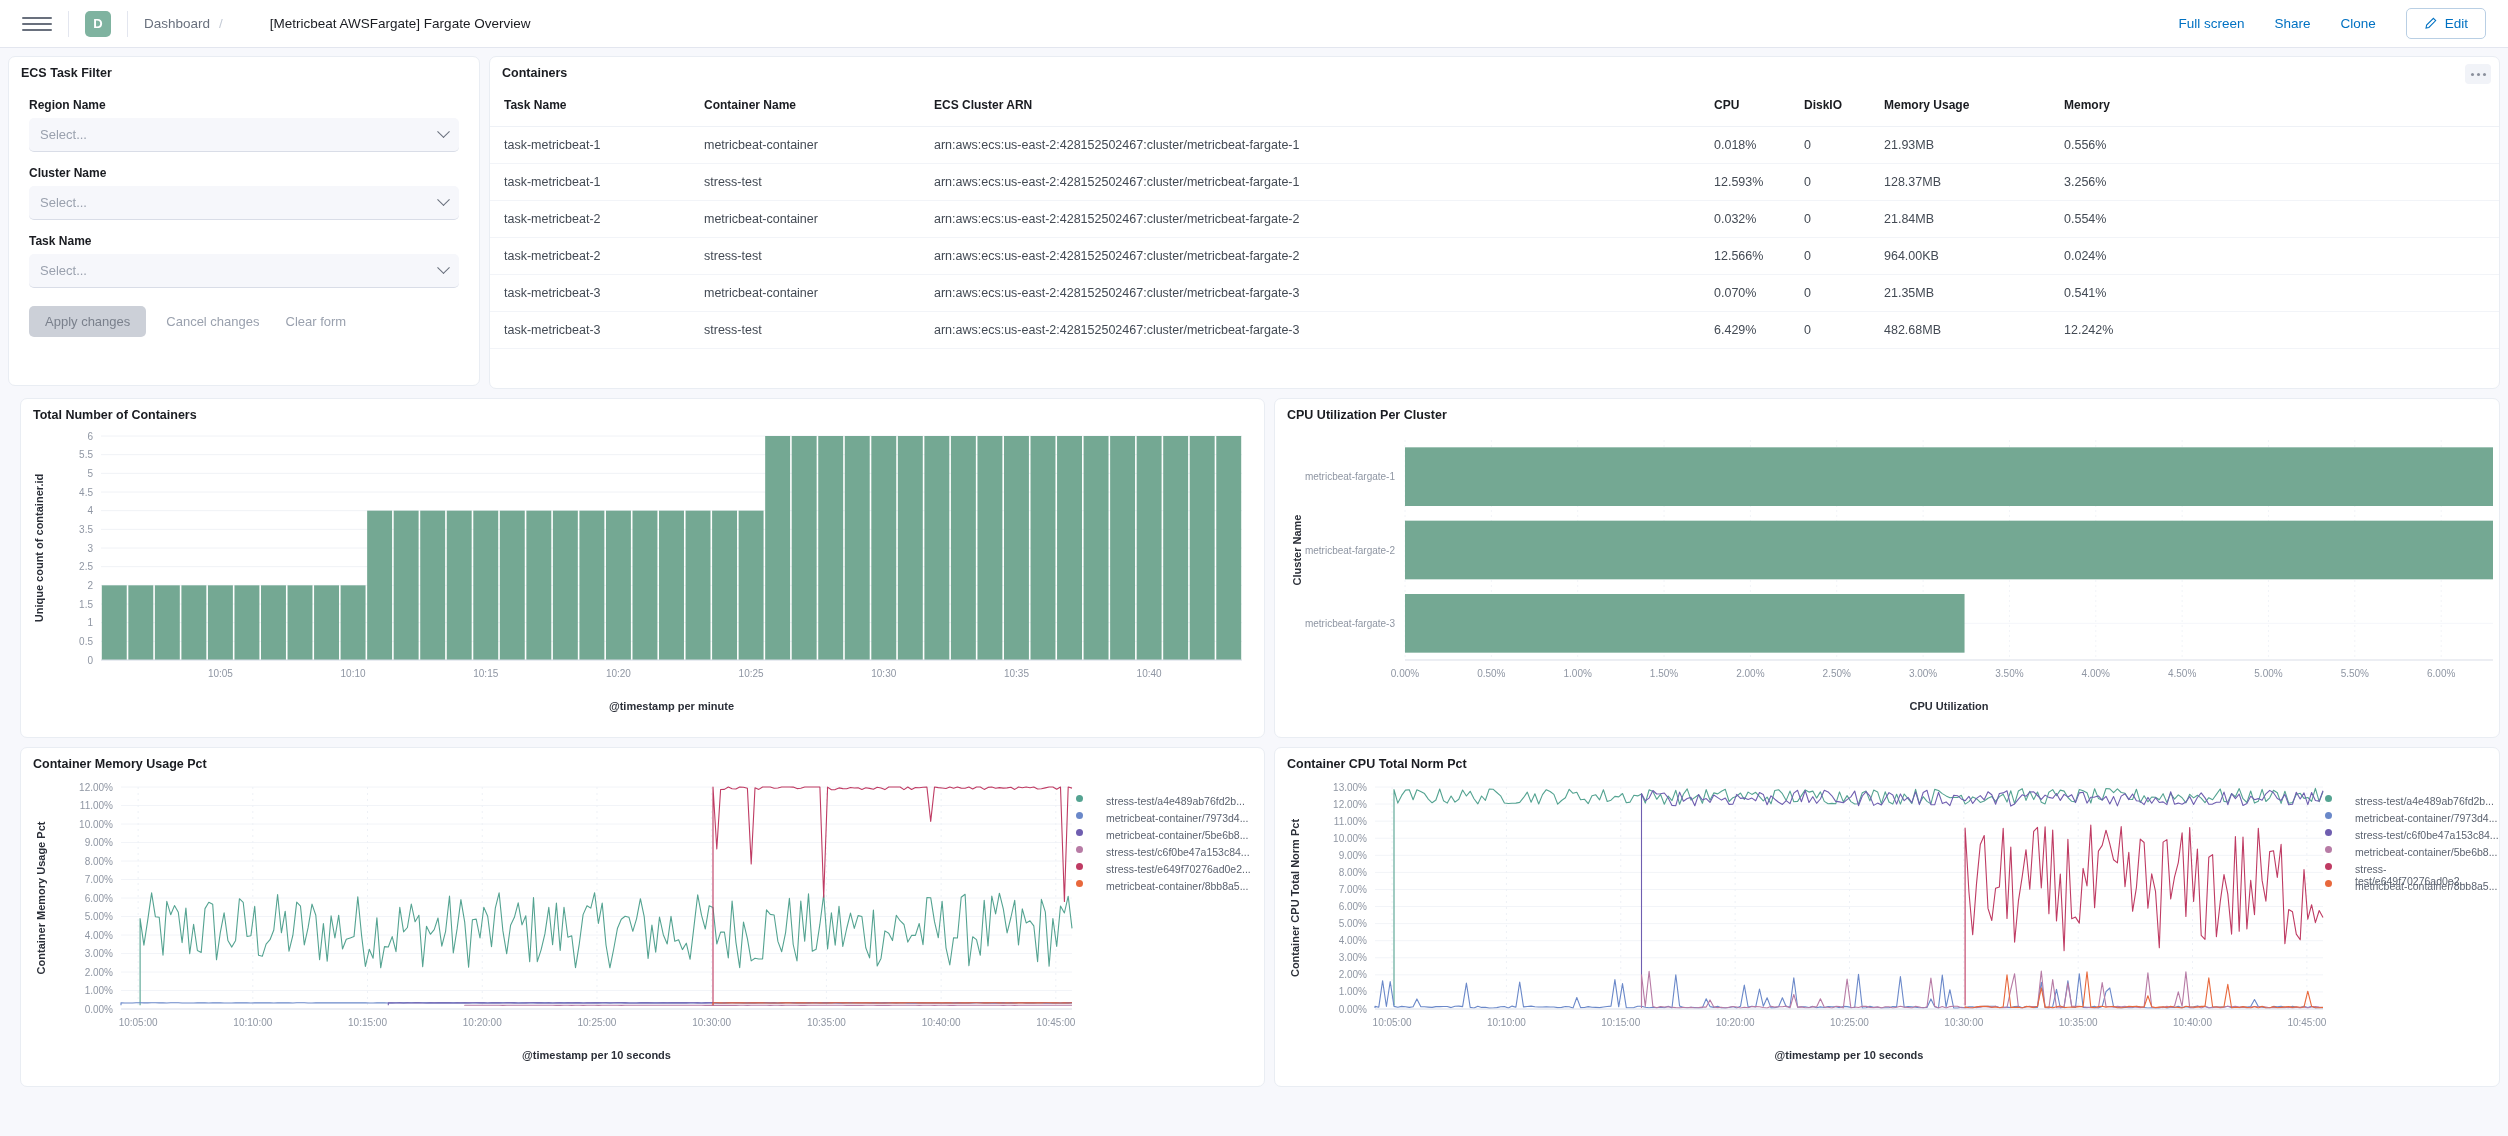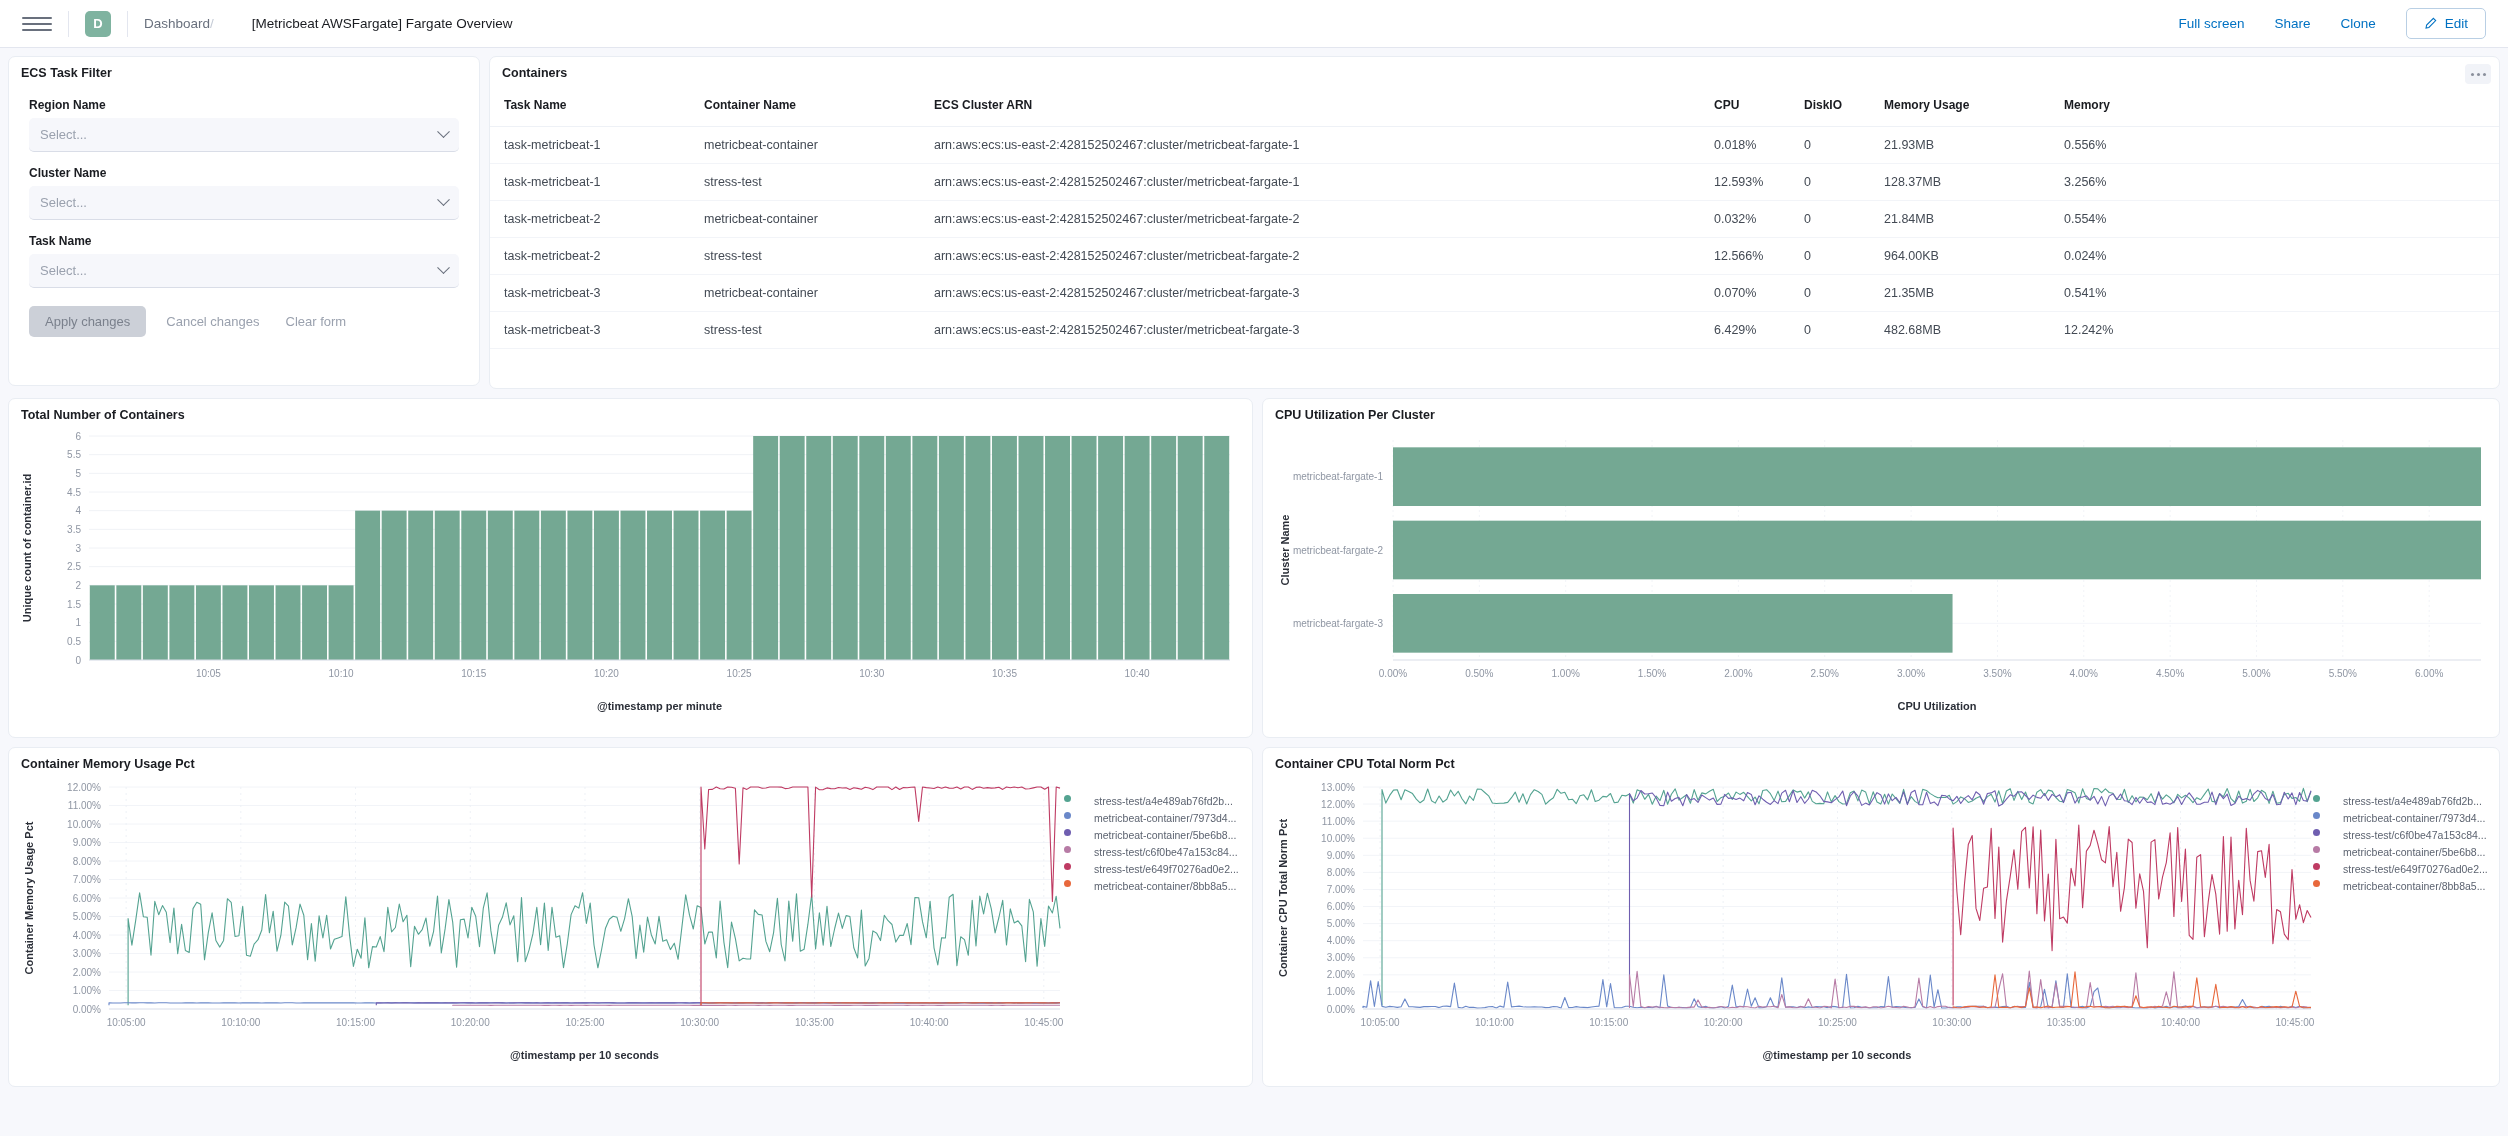--- a/index.html
+++ b/index.html
@@ -18,21 +18,21 @@
   }
   .hamburger { width: 30px; height: 30px; display: flex; flex-direction: column;
     justify-content: center; gap: 4px; cursor: pointer; }
   .hamburger i { display: block; height: 2px; background: #69707d; border-radius: 1px; }
   .vsep { width: 1px; height: 26px; background: #e3e6ef; margin: 0 16px; }
   .app-badge {
     width: 26px; height: 26px; border-radius: 5px; background: #7fb3a0; color: #fff;
     font-size: 13px; font-weight: bold; display: flex; align-items: center;
     justify-content: center; cursor: pointer;
   }
-  .crumbs { display: flex; align-items: center; font-size: 13.5px; }
+  .crumbs { display: flex; align-items: center; font-size: 13.5px; gap: 9px; }
   .crumb-link { color: #69707d; cursor: pointer; }
   .crumb-sep { color: #c5cbd6; }
   .crumb-current { color: #1a1c21; padding-left: 38px; }
   .spacer { flex: 1; }
   .hdr-actions { display: flex; align-items: center; gap: 30px; font-size: 13.5px; }
   .hdr-link { color: #0071c2; cursor: pointer; }
   .edit-btn {
     display: flex; align-items: center; gap: 8px; border: 1px solid #b9cfe4;
     border-radius: 5px; padding: 7px 17px; color: #0071c2; cursor: pointer;
     background: #fff; font-size: 13.5px;
@@ -83,21 +83,21 @@
     padding: 14px 0 14px 14px; border-bottom: 1px solid #eef1f6;
   }
   td {
     font-size: 12.5px; color: #434a54; padding: 11px 0 11px 14px;
     border-bottom: 1px solid #f2f4f8; white-space: nowrap;
   }
   .c-task { width: 200px; } .c-cont { width: 230px; } .c-arn { width: 780px; }
   .c-cpu { width: 90px; } .c-disk { width: 80px; } .c-mu { width: 180px; }
 
   
-  .chart-panel-l { width: 1245px; height: 340px; }
+  .chart-panel-l { width: 1245px; height: 340px; margin-left: 12px; }
   .chart-panel-r { flex: 1; height: 340px; }
   .chart-body { position: relative; width: 100%; height: 292px; }
   svg { display: block; }
   .ax-lab { font-size: 10px; fill: #8f96a3; font-family: "Liberation Sans", sans-serif; }
   .ax-title { font-size: 11px; font-weight: bold; fill: #2b2f38;
     font-family: "Liberation Sans", sans-serif; }
   .legend { position: absolute; font-size: 10.5px; color: #5c6370; }
   .legend-row { display: flex; gap: 23px; height: 17px; cursor: pointer; }
   .dot { width: 7px; height: 7px; border-radius: 50%; flex: none; }
 </style>

